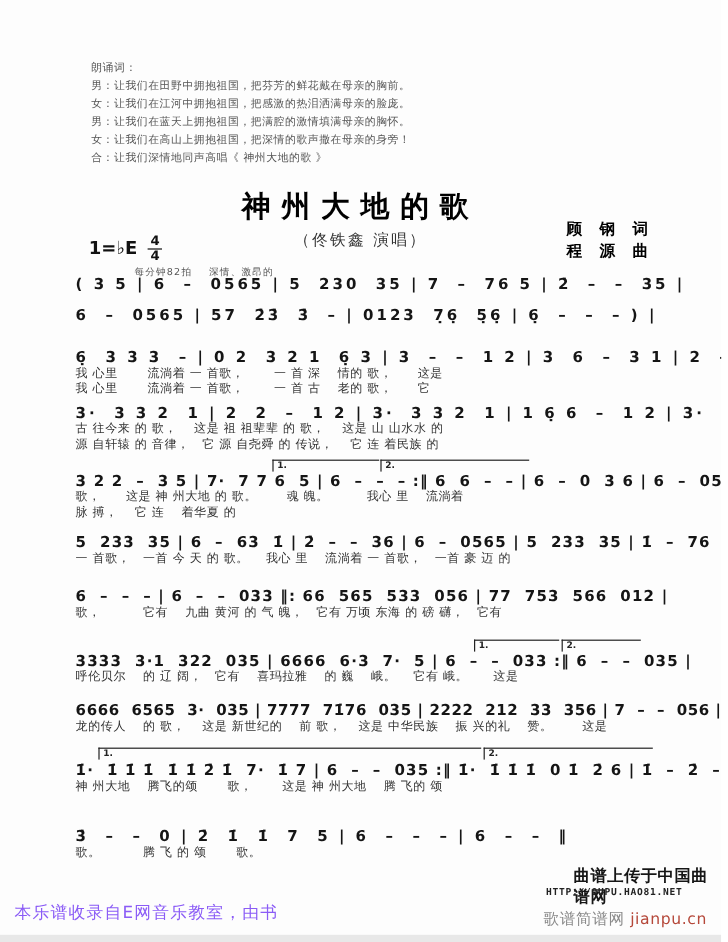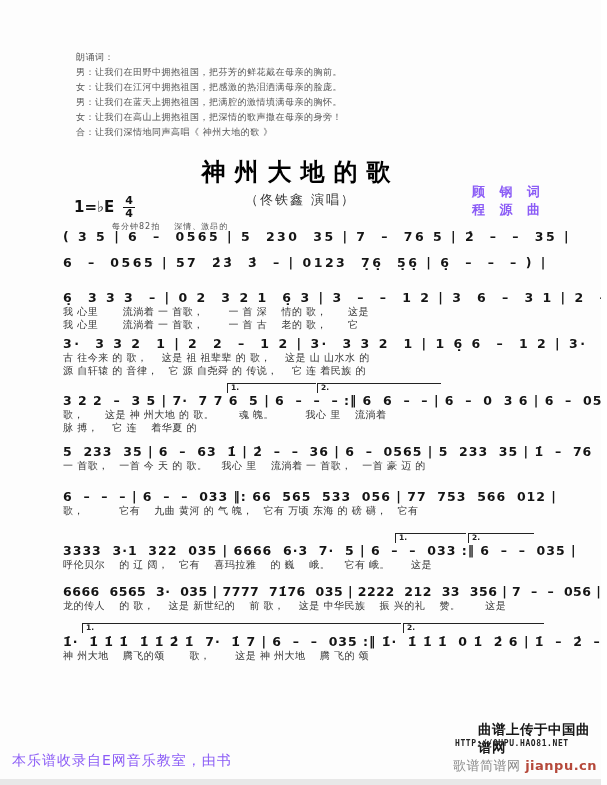--- a/index.html
+++ b/index.html
@@ -9,21 +9,21 @@
   }
   
   .recitation{position:absolute;left:76px;top:50px;font-size:9px;color:#555;line-height:15px;letter-spacing:.5px;}
   .recitation div{white-space:pre;}
   
   .title{position:absolute;top:156px;left:0;width:100%;text-align:center;
          font-family:"DejaVu Serif","Liberation Serif",serif;
          font-size:24px;font-weight:bold;letter-spacing:9px;color:#000000;}
   .subtitle{position:absolute;top:191px;left:0;width:100%;text-align:center;font-size:13px;color:#333;letter-spacing:2px;}
   .credits{position:absolute;top:183px;left:472px;font-family:"DejaVu Serif","Liberation Serif",serif;
-           font-size:13px;line-height:18px;color:#8b5cf6;letter-spacing:5px;font-weight:bold;}
+           font-size:13px;line-height:18px;color:#000000;letter-spacing:5px;font-weight:bold;}
   
   .keyrow{position:absolute;left:74px;top:195px;display:flex;align-items:center;gap:9px;
           font-size:15px;font-weight:bold;color:#111;}
   .frac{display:inline-flex;flex-direction:column;align-items:center;line-height:1.05;font-size:11px;font-weight:bold;}
   .frac .den{border-top:1.5px solid #111;padding:0 2px;}
   .frac .num{padding:0 2px;}
   .tempo{position:absolute;left:112px;top:221px;font-size:8px;color:#555;letter-spacing:1px;display:flex;gap:14px;white-space:pre;}
   
   .system{position:absolute;left:63px;width:488px;}
   .notes{font-size:12.5px;font-weight:bold;color:#151515;white-space:pre;letter-spacing:1px;}
@@ -31,21 +31,21 @@
   .notes.dense{letter-spacing:.5px;}
   .lyric{font-size:10px;color:#333;white-space:pre;letter-spacing:.5px;margin-top:1px;line-height:12px;}
   .volta{position:absolute;height:9px;border-top:1.2px solid #222;border-left:1.2px solid #222;
          font-size:7.5px;line-height:8px;padding-left:3px;color:#222;font-weight:bold;}
   
   .f-center{position:absolute;left:0;top:752px;width:100%;text-align:left;font-size:14px;color:#8b5cf6;letter-spacing:1px;padding-left:12px;}
   .f-upload{position:absolute;left:453px;top:721px;font-size:13.5px;font-weight:bold;color:#161616;letter-spacing:.5px;padding-left:25px;}
   .f-url{position:absolute;left:455px;top:739px;font-size:8px;font-weight:bold;color:#222;
          font-family:"DejaVu Sans Mono","Liberation Mono",monospace;letter-spacing:.6px;}
   .f-site{position:absolute;left:453px;top:757px;font-size:13px;color:#8a8a8a;letter-spacing:.5px;}
-  .f-site .link{font-weight:bold;text-align:right;}
+  .f-site .link{font-weight:normal;text-align:right;}
   .bottom-strip{position:absolute;left:0;bottom:0;width:100%;height:6px;background:#e8e8e8;}
 </style>
 </head>
 <body>
 
 <div class="page">
 
   <div class="recitation">
     <div>朗诵词：</div>
     <div>男：让我们在田野中拥抱祖国，把芬芳的鲜花戴在母亲的胸前。</div>
@@ -124,20 +124,24 @@
     <div class="lyric">龙的传人　 的 歌，　 这是 新世纪的　 前 歌，　 这是 中华民族　 振 兴的礼　 赞。　　 这是</div>
   </div>
 
   <div class="system" style="top:634px">
     <span class="volta" style="left:19px;top:-11px;width:315px">1.</span>
     <span class="volta" style="left:340px;top:-11px;width:137px">2.</span>
     <div class="notes">1̇·  1̇ 1̇ 1̇  1̇ 1̇ 2̇ 1̇  7·  1̇ 7 | 6  –  –  035 :‖ 1̇·  1̇ 1̇ 1̇  0 1̇  2̇ 6 | 1̇  –  2̇  – |</div>
     <div class="lyric">神 州大地　 腾飞的颂　　 歌，　　 这是 神 州大地　 腾 飞的 颂</div>
   </div>
 
+  <div class="system" style="top:689px">
+    <div class="notes wide">3̇  –  –  0 | 2̇  1̇  1̇  7  5 | 6  –  –  – | 6  –  –  ‖</div>
+    <div class="lyric">歌。　　　 腾 飞 的 颂　　 歌。</div>
+  </div>
 
   <div class="f-upload">曲谱上传于中国曲谱网</div>
   <div class="f-url">HTTP://QUPU.HAO81.NET</div>
   <div class="f-site">
     <span>歌谱简谱网</span>
     <span class="link" style="color: rgb(181, 72, 58);">jianpu.cn</span>
   </div>
   <div class="f-center">本乐谱收录自E网音乐教室，由书</div>
 
   <div class="bottom-strip"></div>

